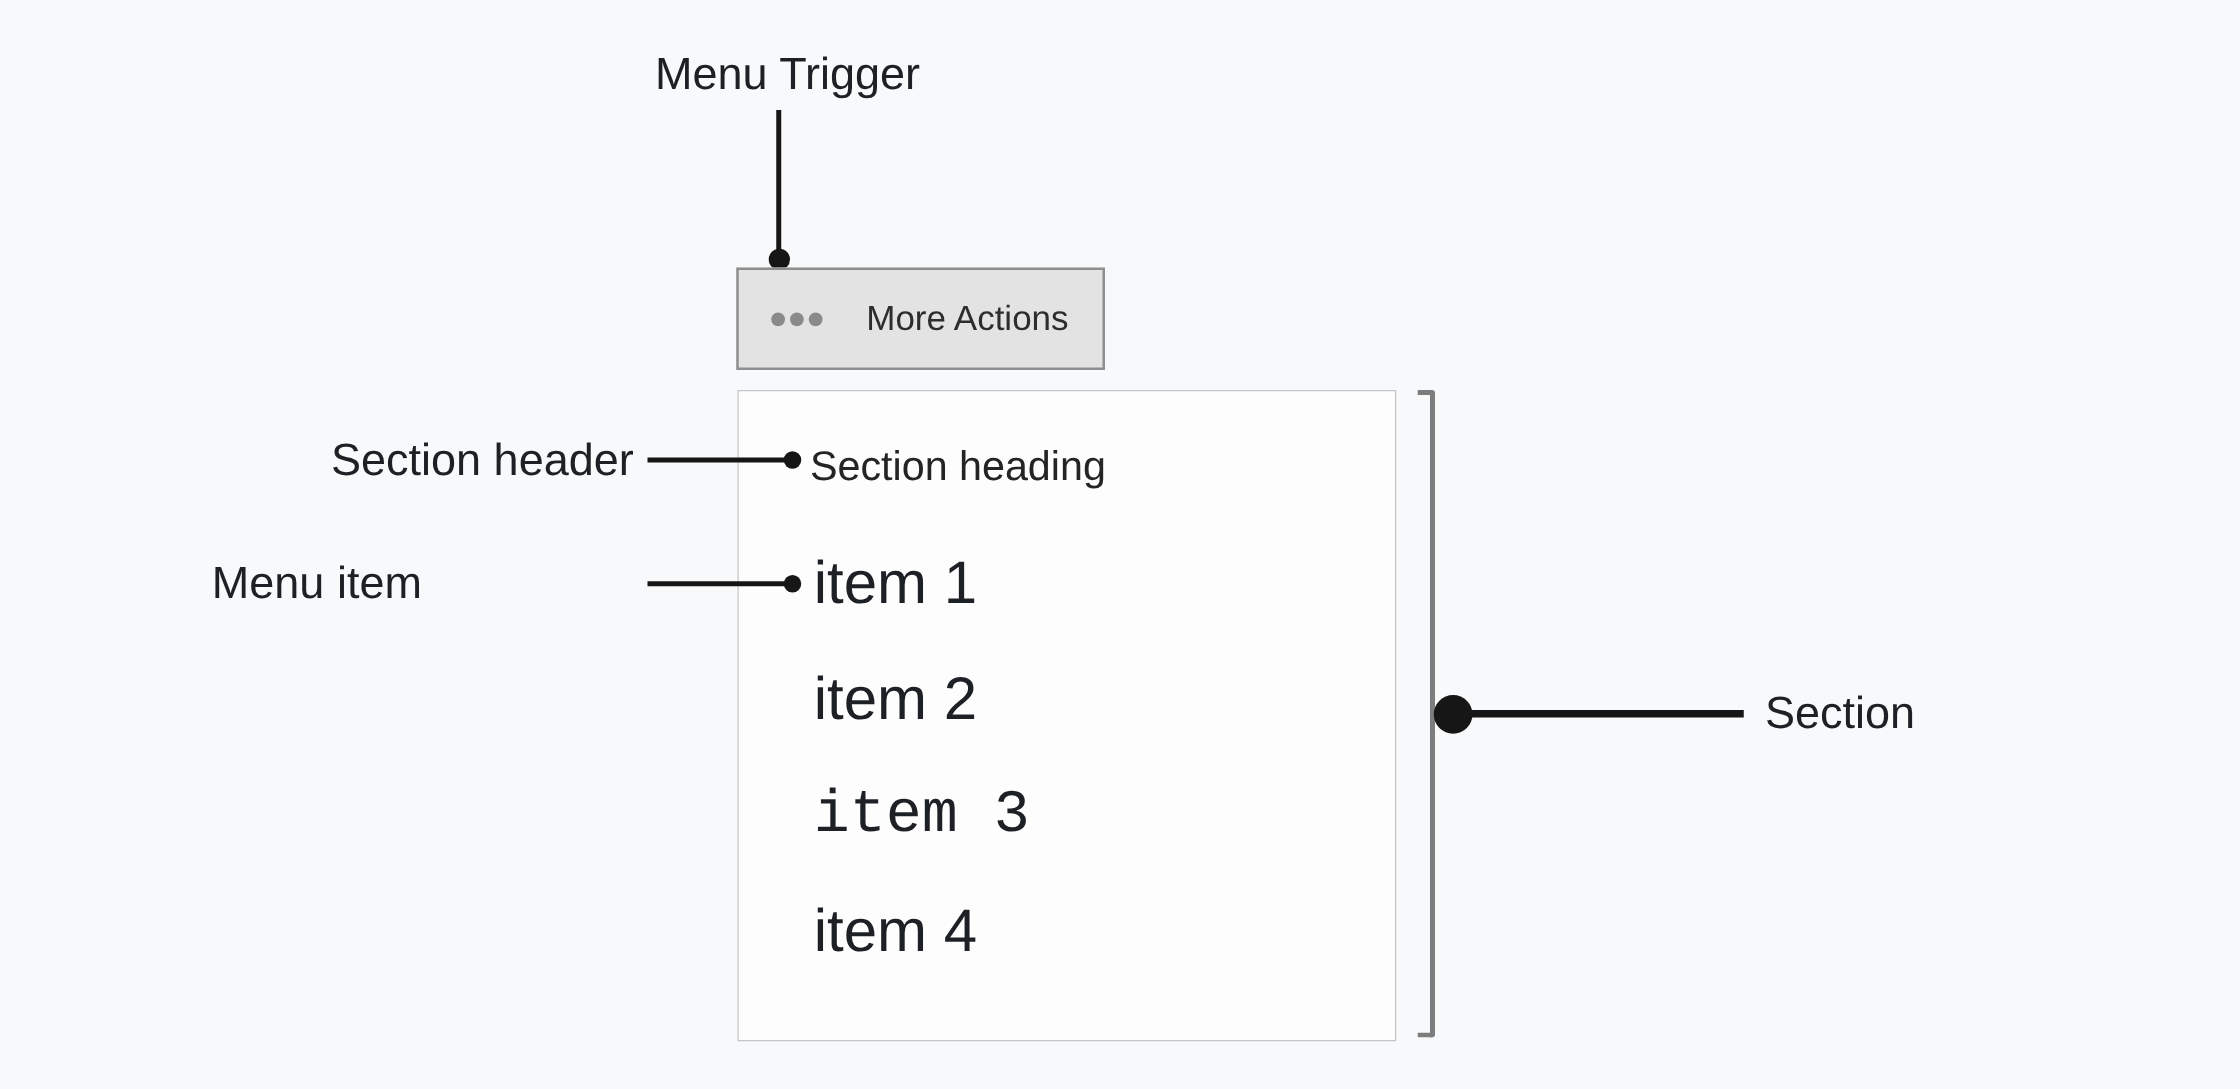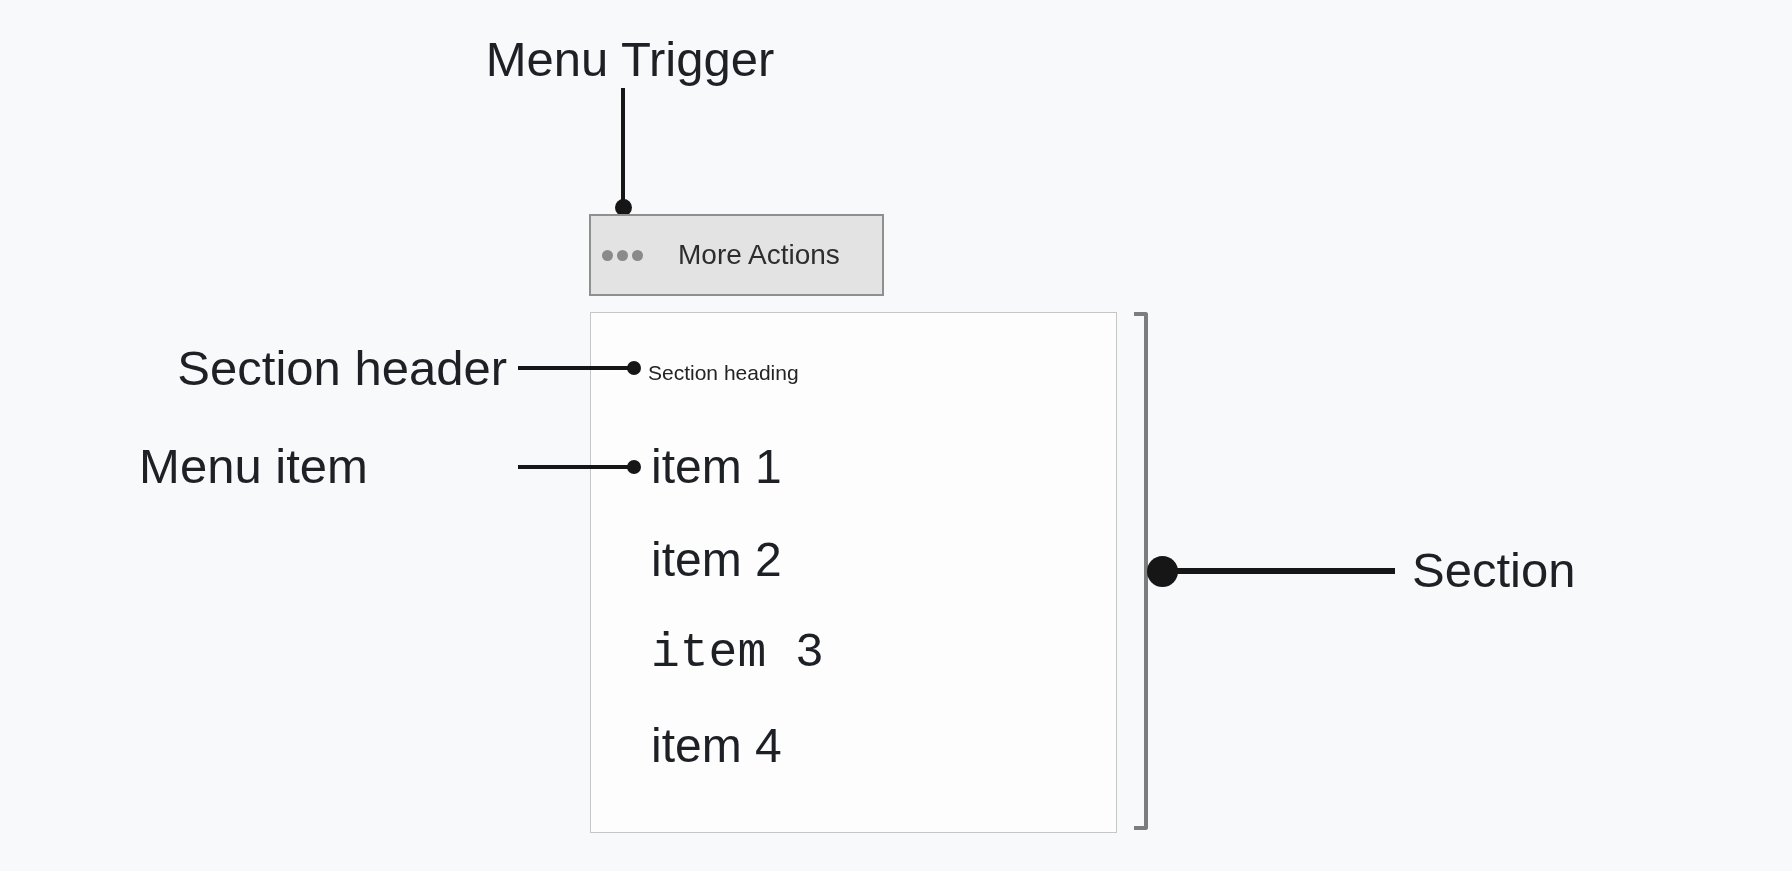--- a/index.html
+++ b/index.html
@@ -13,21 +13,21 @@
     width: 1792px;
     height: 871px;
     background: #f8f9fa;
     overflow: hidden;
     color: #1d2025;
   }
 
   
   .ann-label {
     position: absolute;
-    font-size: 49px;
+    font-size: 36px;
     color: #1d2025;
     white-space: nowrap;
   }
   .ann-label.menu-trigger {
     left: 430px;
     top: 36px;
     width: 400px;
     height: 46px;
     line-height: 46px;
     text-align: center;
@@ -74,21 +74,21 @@
     position: absolute;
     left: 589px;
     top: 214px;
     width: 295px;
     height: 82px;
     box-sizing: border-box;
     background: #e3e3e3;
     border: 2px solid #8f8f8f;
     display: flex;
     align-items: center;
-    padding-left: 11px;
+    padding-left: 26px;
     cursor: default;
   }
   .ellipsis-icon {
     display: flex;
     align-items: center;
     gap: 4px;
   }
   .ellipsis-icon .dot {
     width: 11px;
     height: 11px;
@@ -110,21 +110,21 @@
     width: 527px;
     height: 521px;
     box-sizing: border-box;
     background: #fdfdfe;
     border: 1px solid #c6c6c6;
   }
   .menu-section-heading {
     position: absolute;
     left: 57px;
     top: 40px;
-    font-size: 21px;
+    font-size: 33px;
     line-height: 40px;
     color: #242424;
     white-space: nowrap;
   }
   .menu-item {
     position: absolute;
     left: 60px;
     height: 44px;
     line-height: 44px;
     font-size: 48px;

